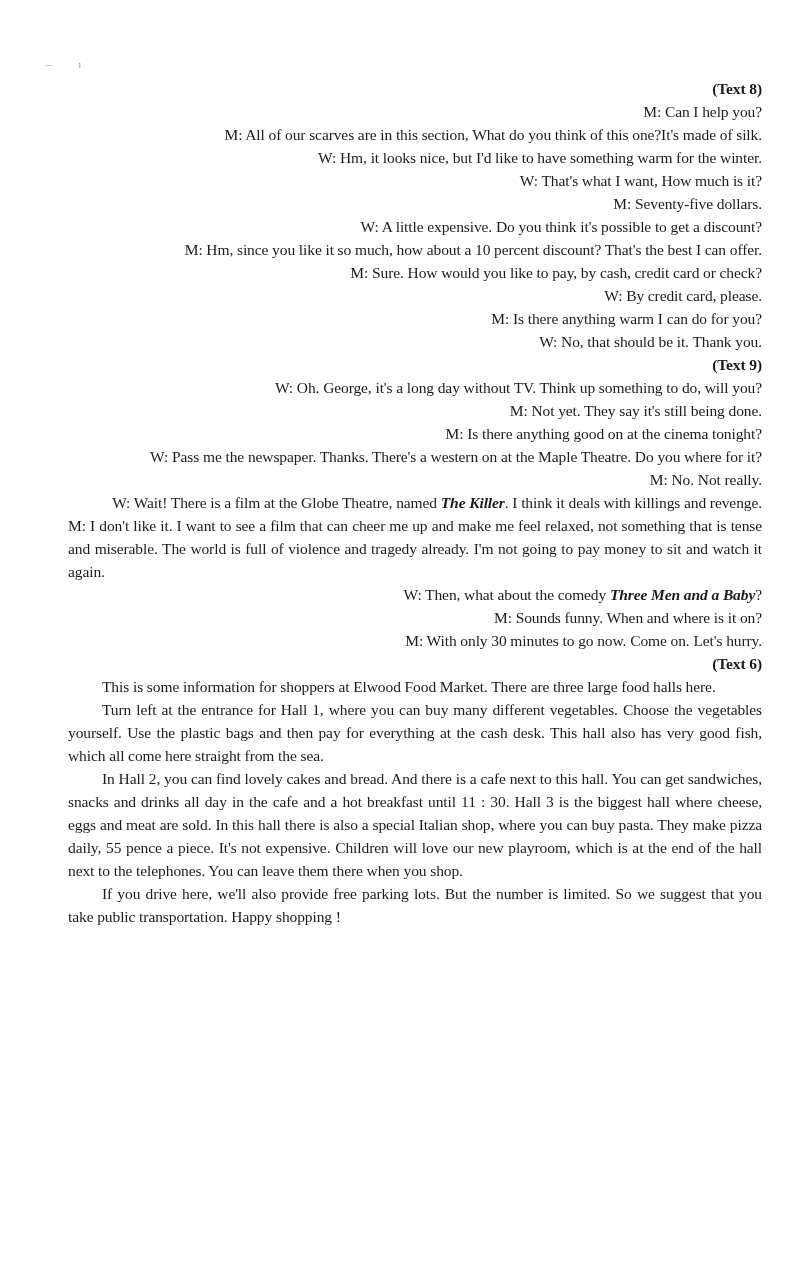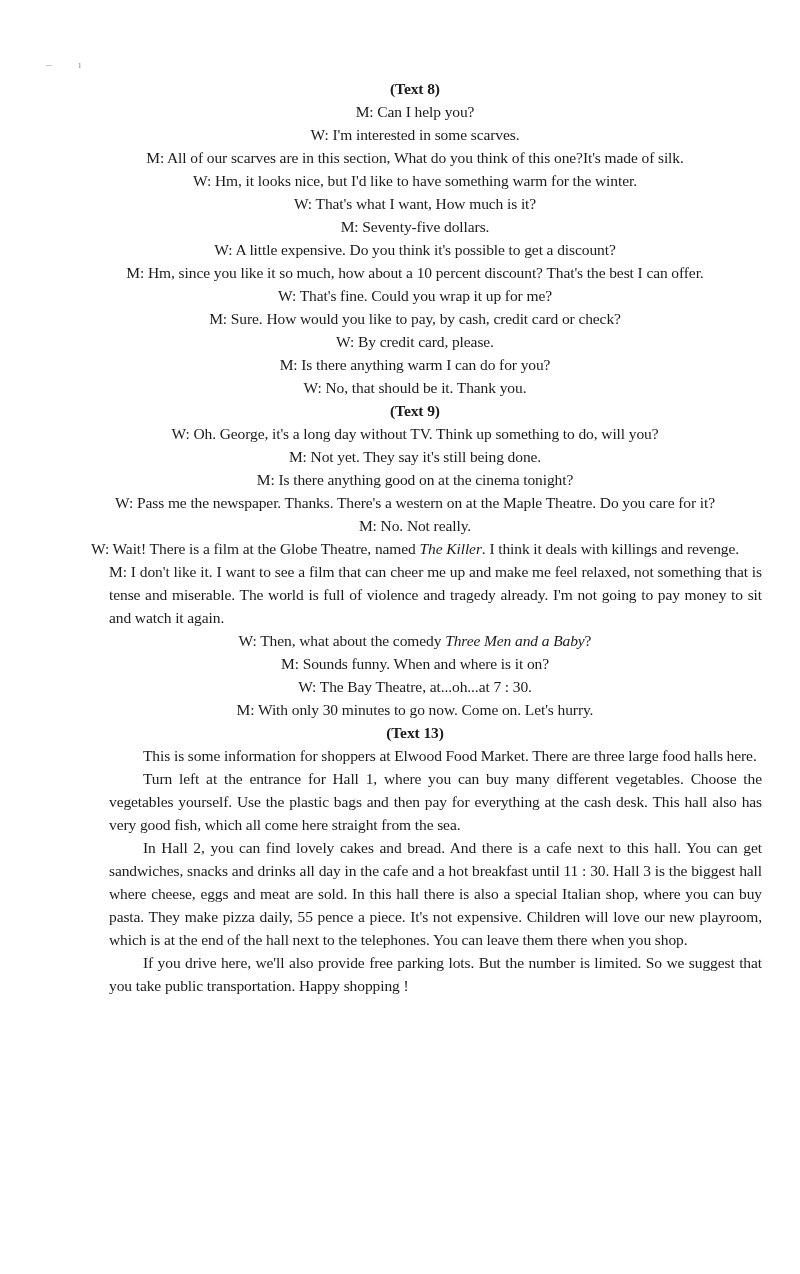--- a/index.html
+++ b/index.html
@@ -22,57 +22,54 @@
     user-select: none;
   }
   .doc {
     padding: 77px 38px 0 68px;
     font-size: 15.5px;
     letter-spacing: -0.1px;
   }
   .doc p {
     margin: 0;
     line-height: 23px;
-    text-align: center;
+    text-align: right;
   }
   .doc p.heading { font-weight: bold; }
-  .doc p.justify { text-align: justify; margin-left: 41px; }
+  .doc p.justify { text-align: justify; }
   .doc p.indent  { text-indent: 34px; }
-  .doc em { font-style: italic; }
+  .doc em { font-style: italic; font-weight: bold; }
 </style>
 </head>
 <body>
 
 <div class="scan-artifact">– ı</div>
 
 <div class="doc">
     <p class="heading">(Text 8)</p>
     <p class="line">M: Can I help you?</p>
-    <p class="line">W: I'm interested in some scarves.</p>
     <p class="line">M: All of our scarves are in this section, What do you think of this one?It's made of silk.</p>
     <p class="line">W: Hm, it looks nice, but I'd like to have something warm for the winter.</p>
     <p class="line">W: That's what I want, How much is it?</p>
     <p class="line">M: Seventy-five dollars.</p>
     <p class="line">W: A little expensive. Do you think it's possible to get a discount?</p>
     <p class="line">M: Hm, since you like it so much, how about a 10 percent discount? That's the best I can offer.</p>
-    <p class="line">W: That's fine. Could you wrap it up for me?</p>
     <p class="line">M: Sure. How would you like to pay, by cash, credit card or check?</p>
     <p class="line">W: By credit card, please.</p>
     <p class="line">M: Is there anything warm I can do for you?</p>
     <p class="line">W: No, that should be it. Thank you.</p>
     <p class="heading">(Text 9)</p>
     <p class="line">W: Oh. George, it's a long day without TV. Think up something to do, will you?</p>
     <p class="line">M: Not yet. They say it's still being done.</p>
     <p class="line">M: Is there anything good on at the cinema tonight?</p>
-    <p class="line">W: Pass me the newspaper. Thanks. There's a western on at the Maple Theatre. Do you care for it?</p>
+    <p class="line">W: Pass me the newspaper. Thanks. There's a western on at the Maple Theatre. Do you where for it?</p>
     <p class="line">M: No. Not really.</p>
     <p class="line"><span>W: Wait! There is a film at the Globe Theatre, named </span><em>The Killer</em><span>. I think it deals with killings and revenge.</span></p>
     <p class="line justify">M: I don't like it. I want to see a film that can cheer me up and make me feel relaxed, not something that is tense and miserable. The world is full of violence and tragedy already. I'm not going to pay money to sit and watch it again.</p>
     <p class="line"><span>W: Then, what about the comedy </span><em>Three Men and a Baby</em><span>?</span></p>
     <p class="line">M: Sounds funny. When and where is it on?</p>
-    <p class="line">W: The Bay Theatre, at...oh...at 7 : 30.</p>
     <p class="line">M: With only 30 minutes to go now. Come on. Let's hurry.</p>
-    <p class="heading">(Text 13)</p>
+    <p class="heading">(Text 6)</p>
     <p class="para justify indent">This is some information for shoppers at Elwood Food Market. There are three large food halls here.</p>
     <p class="para justify indent">Turn left at the entrance for Hall 1, where you can buy many different vegetables. Choose the vegetables yourself. Use the plastic bags and then pay for everything at the cash desk. This hall also has very good fish, which all come here straight from the sea.</p>
     <p class="para justify indent">In Hall 2, you can find lovely cakes and bread. And there is a cafe next to this hall. You can get sandwiches, snacks and drinks all day in the cafe and a hot breakfast until 11 : 30. Hall 3 is the biggest hall where cheese, eggs and meat are sold. In this hall there is also a special Italian shop, where you can buy pasta. They make pizza daily, 55 pence a piece. It's not expensive. Children will love our new playroom, which is at the end of the hall next to the telephones. You can leave them there when you shop.</p>
     <p class="para justify indent">If you drive here, we'll also provide free parking lots. But the number is limited. So we suggest that you take public transportation. Happy shopping !</p>
   </div>
 
 </body></html>

